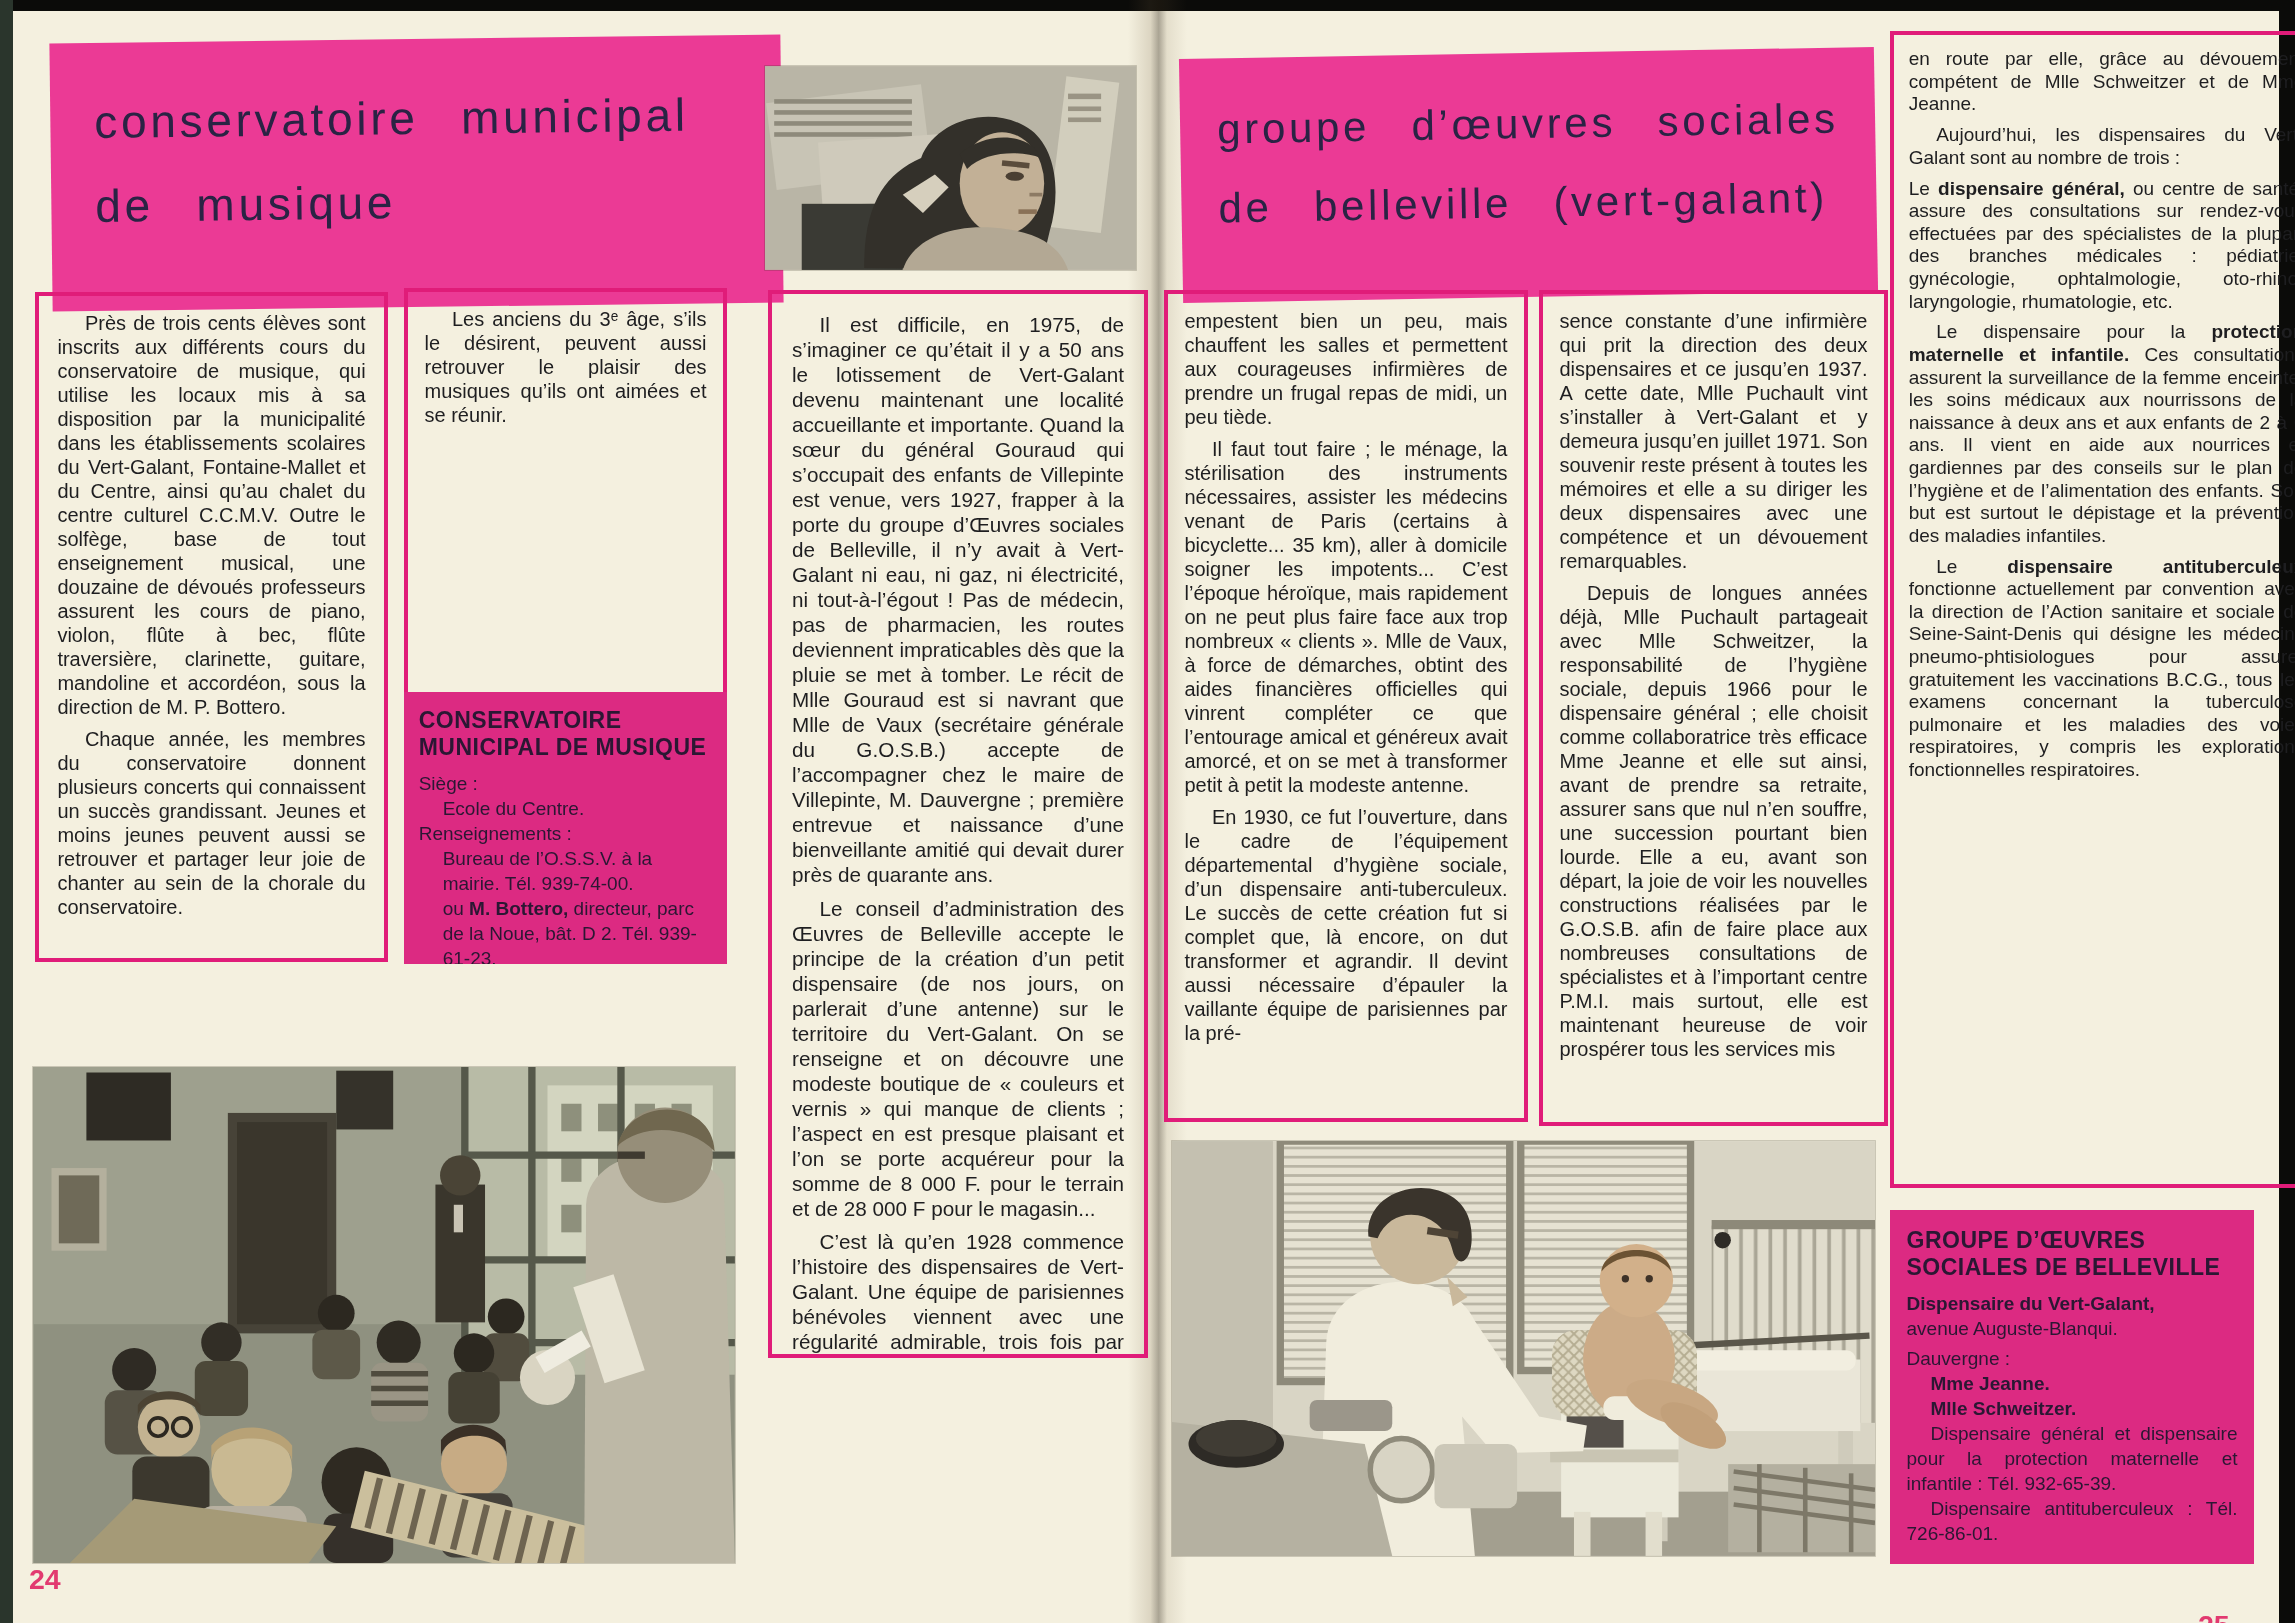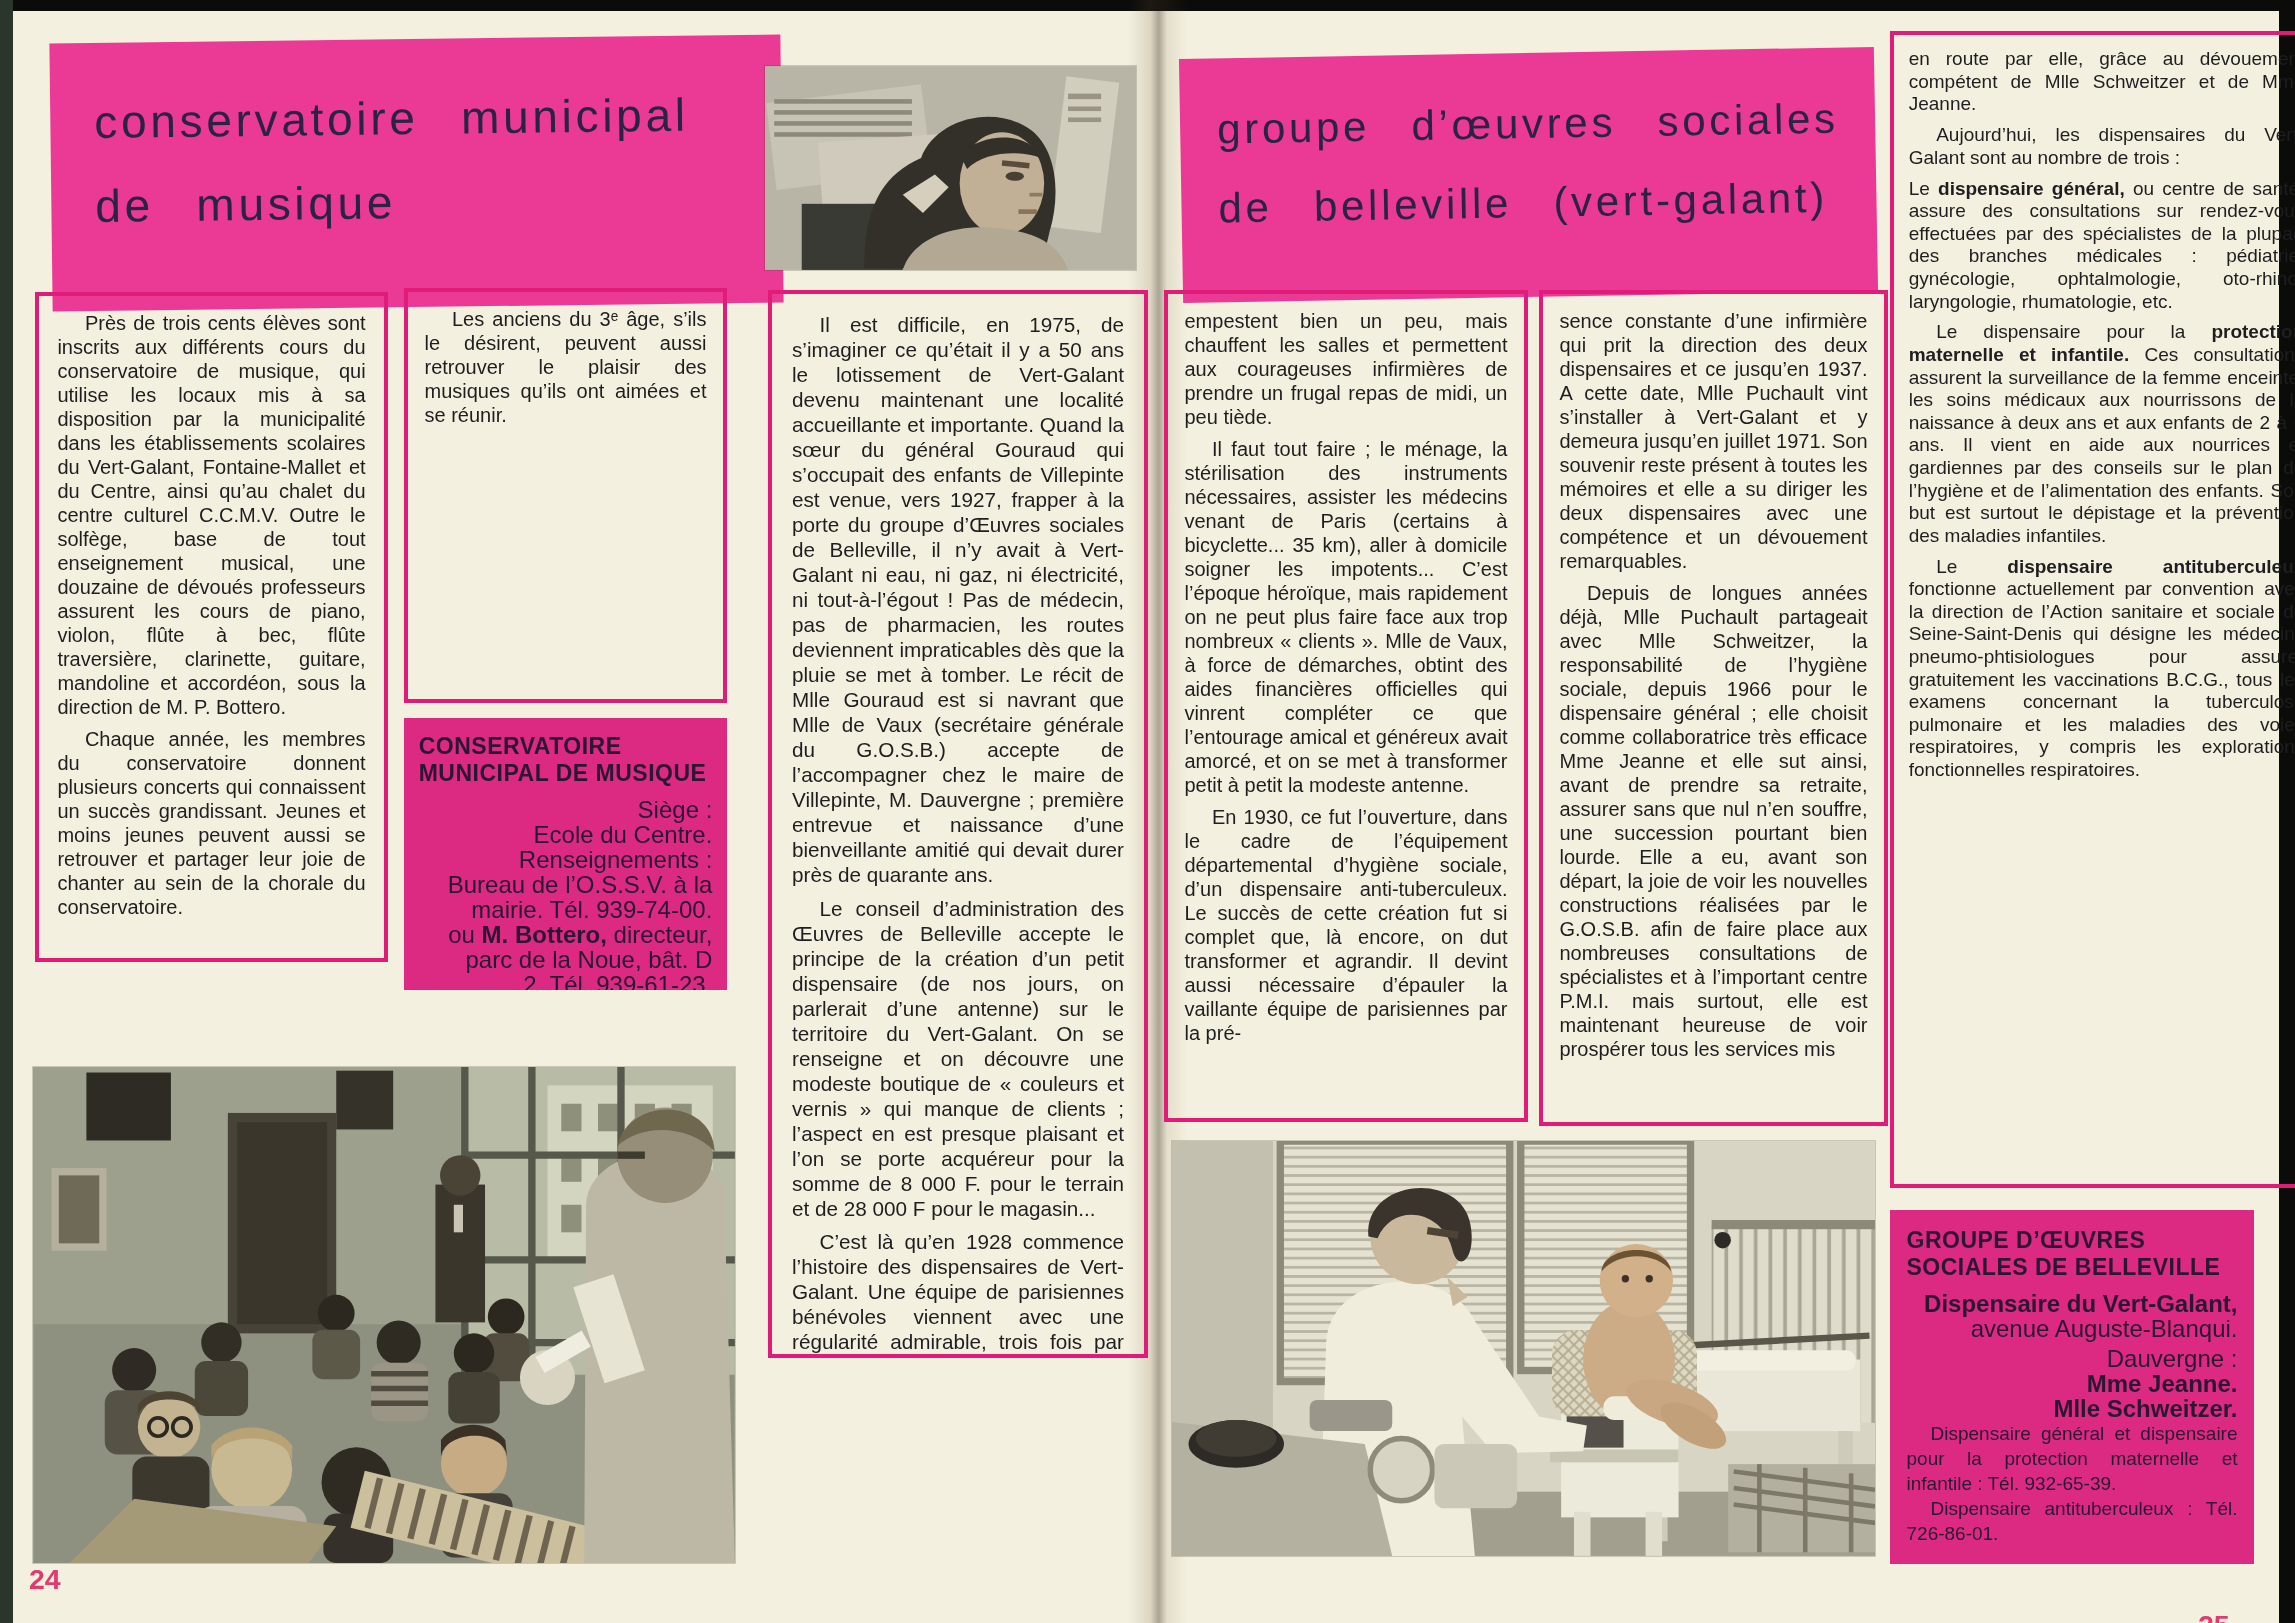--- a/index.html
+++ b/index.html
@@ -25,24 +25,24 @@
   .col1{left:35px;top:292px;width:353px;height:670px;padding:14.7px 18.4px;font-size:20px;line-height:24px;}
   .col2{left:404px;top:288px;width:323px;height:415px;padding:14.7px 16.5px;font-size:20px;line-height:24px;}
   .col3{left:768px;top:290px;width:380px;height:1068px;padding:18.4px 20px;font-size:20.7px;line-height:25px;}
   .col4{left:1164px;top:290px;width:364px;height:832px;padding:14.7px 16.5px;font-size:20px;line-height:24px;}
   .col5{left:1539px;top:290px;width:349px;height:836px;padding:14.7px 16.5px;font-size:20px;line-height:24px;}
   .col6{left:1890px;top:31px;width:433px;height:1157px;padding:13px 14.7px;font-size:19px;line-height:22.6px;}
   .b{font-weight:bold;}
   
   .pinkbox{position:absolute;background:#dc2a82;color:#2b1733;box-sizing:border-box;overflow:hidden;}
   .pinkbox .bt{font-weight:bold;font-size:23px;line-height:27.5px;letter-spacing:0.5px;}
-  .pinkbox .ln{font-size:24px;line-height:25px;text-align:right;}
+  .pinkbox .ln{font-size:19px;line-height:25px;}
   .pinkbox .ind{margin-left:24px;}
   .pinkbox .pp{font-size:19px;line-height:25px;text-align:justify;text-indent:24px;margin:0;}
-  .box-conservatoire{left:404px;top:718px;width:323px;height:272px;padding:14.7px 14.7px;}
+  .box-conservatoire{left:404px;top:692px;width:323px;height:272px;padding:14.7px 14.7px;}
   .box-gosb{left:1890px;top:1210px;width:364px;height:354px;padding:16.5px 16.5px;}
   .mt{margin-top:9.2px;}
   .mt-s{margin-top:5.5px;}
   
   .photo{position:absolute;overflow:hidden;box-shadow:0 0 0 0.9px rgba(60,55,40,.25);}
   .photo svg{display:block;}
   .ph-portrait{left:765px;top:66px;width:371px;height:204px;}
   .ph-classroom{left:33px;top:1067px;width:702px;height:496px;}
   .ph-clinic{left:1172px;top:1141px;width:703px;height:415px;}
   

